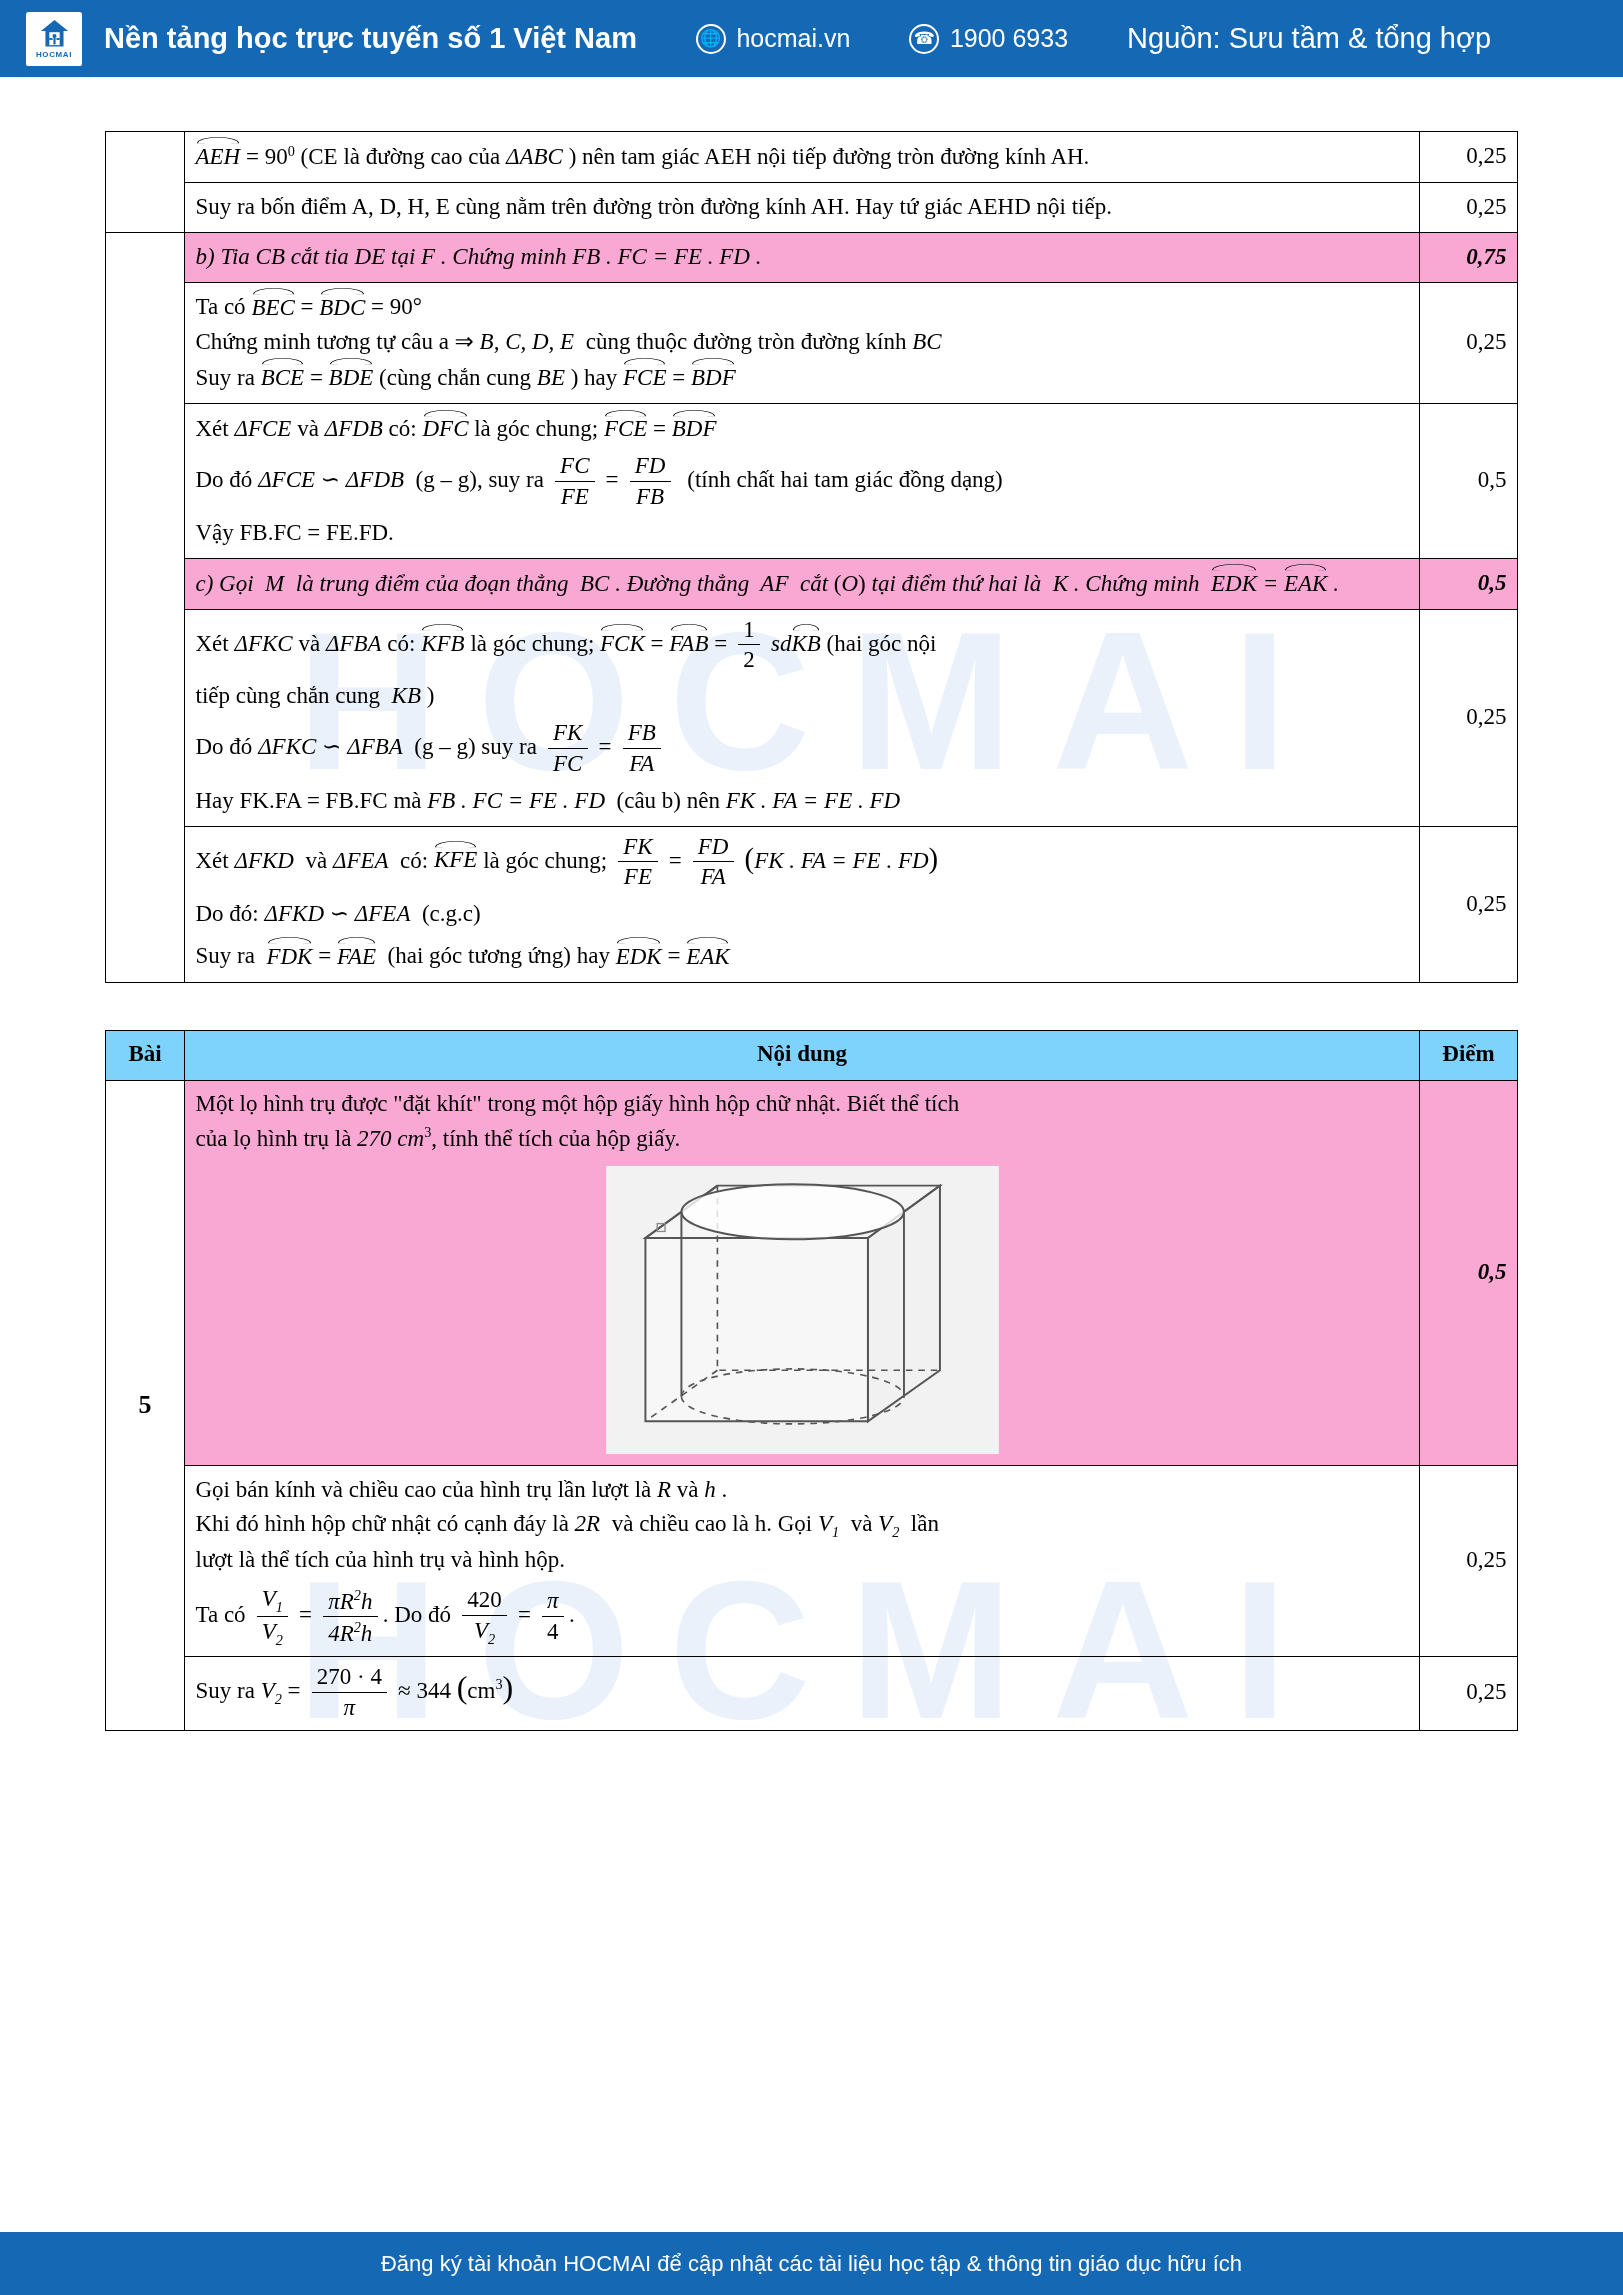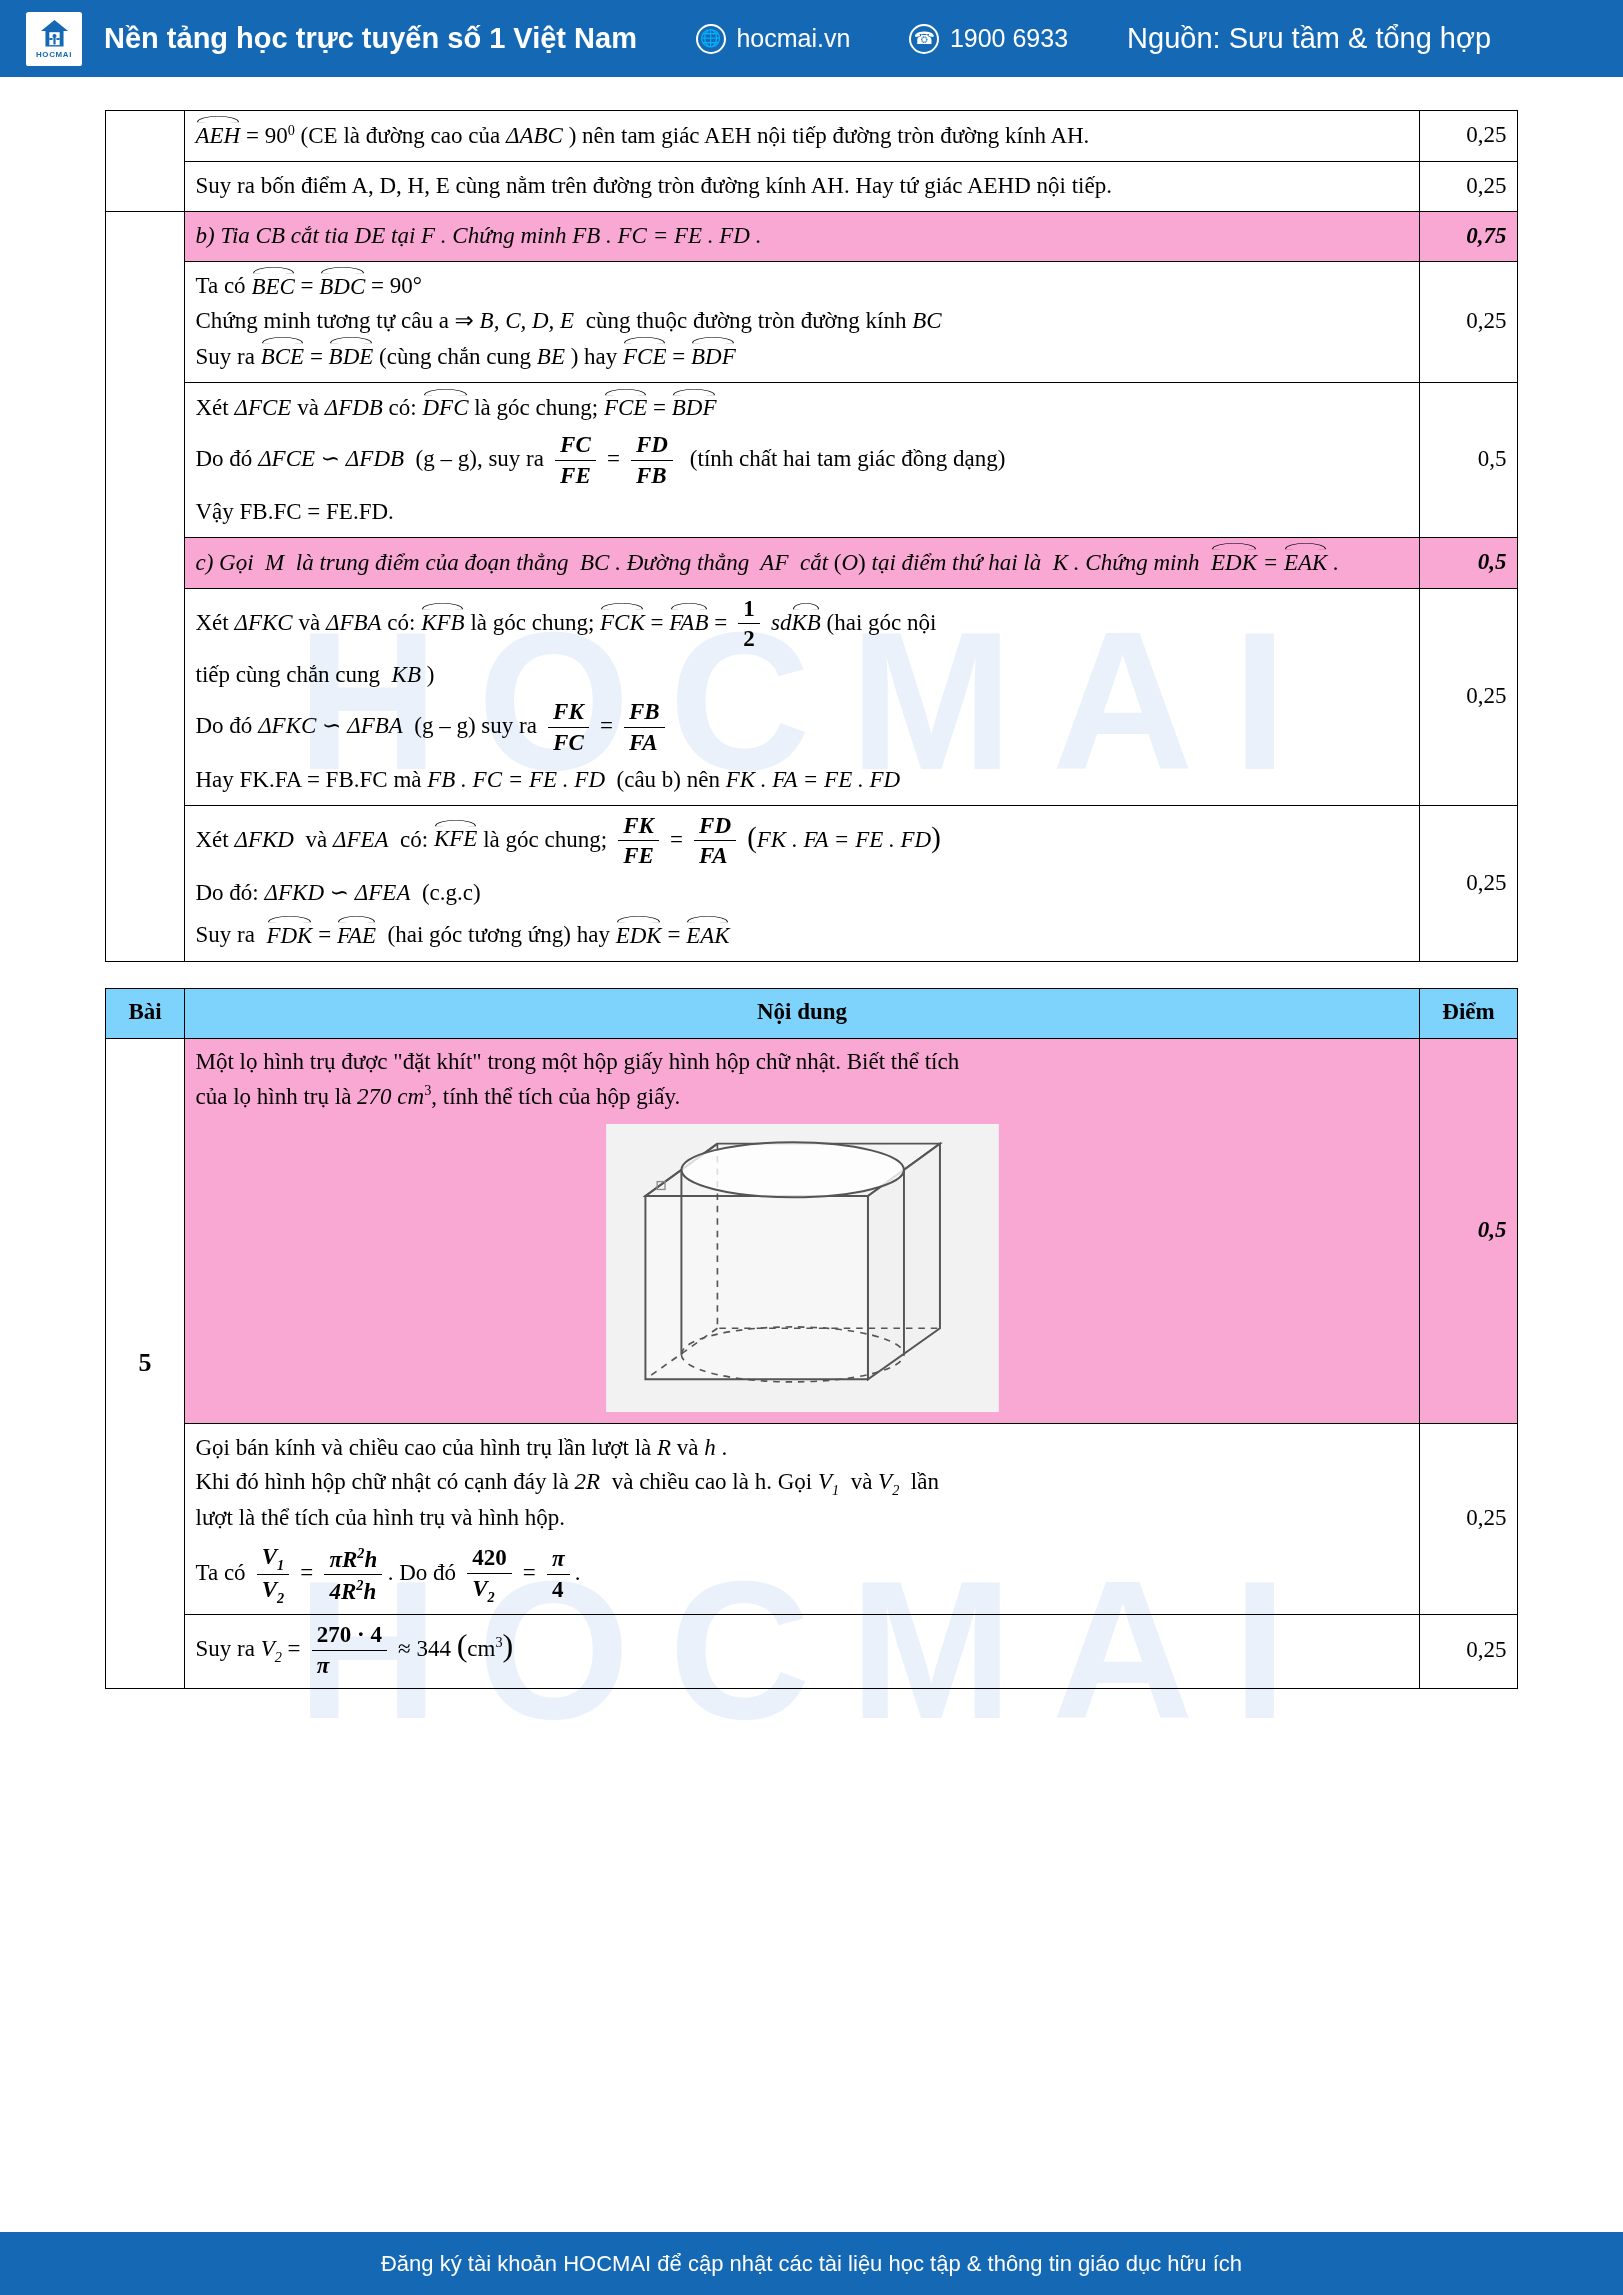--- a/index.html
+++ b/index.html
@@ -82,20 +82,21 @@
   .page {
     position: relative;
     z-index: 1;
     padding: 33px 105px 0 105px;
   }
 
   table.doc {
     width: 100%;
     border-collapse: collapse;
     table-layout: fixed;
+    margin-top: 21px;
   }
   table.doc td {
     border: 1.3px solid #000;
     vertical-align: top;
     padding: 6.5px 10.5px 7.9px 10.5px;
     font-size: 23px;
     line-height: 1.5;
   }
   .col-bai { width: 79px; }
   .col-diem { width: 98px; text-align: right; vertical-align: middle !important; }
@@ -118,25 +119,24 @@
     border-left: 1.3px solid #000;
     border-right: 1.3px solid #000;
     border-radius: 50% 50% 0 0 / 100% 100% 0 0;
     border-bottom: none;
     transform: scaleY(0.55);
     transform-origin: top;
   }
   .frac {
     display: inline-block;
     vertical-align: middle;
-    text-align: left;
+    text-align: center;
     margin: 0 5.2px;
     line-height: 1.15;
     font-style: italic;
-    font-weight: bold;
   }
   .frac .num { display: block; padding: 0 5.2px 1.3px 5.2px; border-bottom: 1.3px solid #000; }
   .frac .den { display: block; padding: 2px 5.2px 0 5.2px; }
   .sim { font-style: normal; }
   sup.small { font-size: 0.62em; }
   sub.small { font-size: 0.62em; }
 
   
   .hdr-row td {
     background: #7dd3fc;

